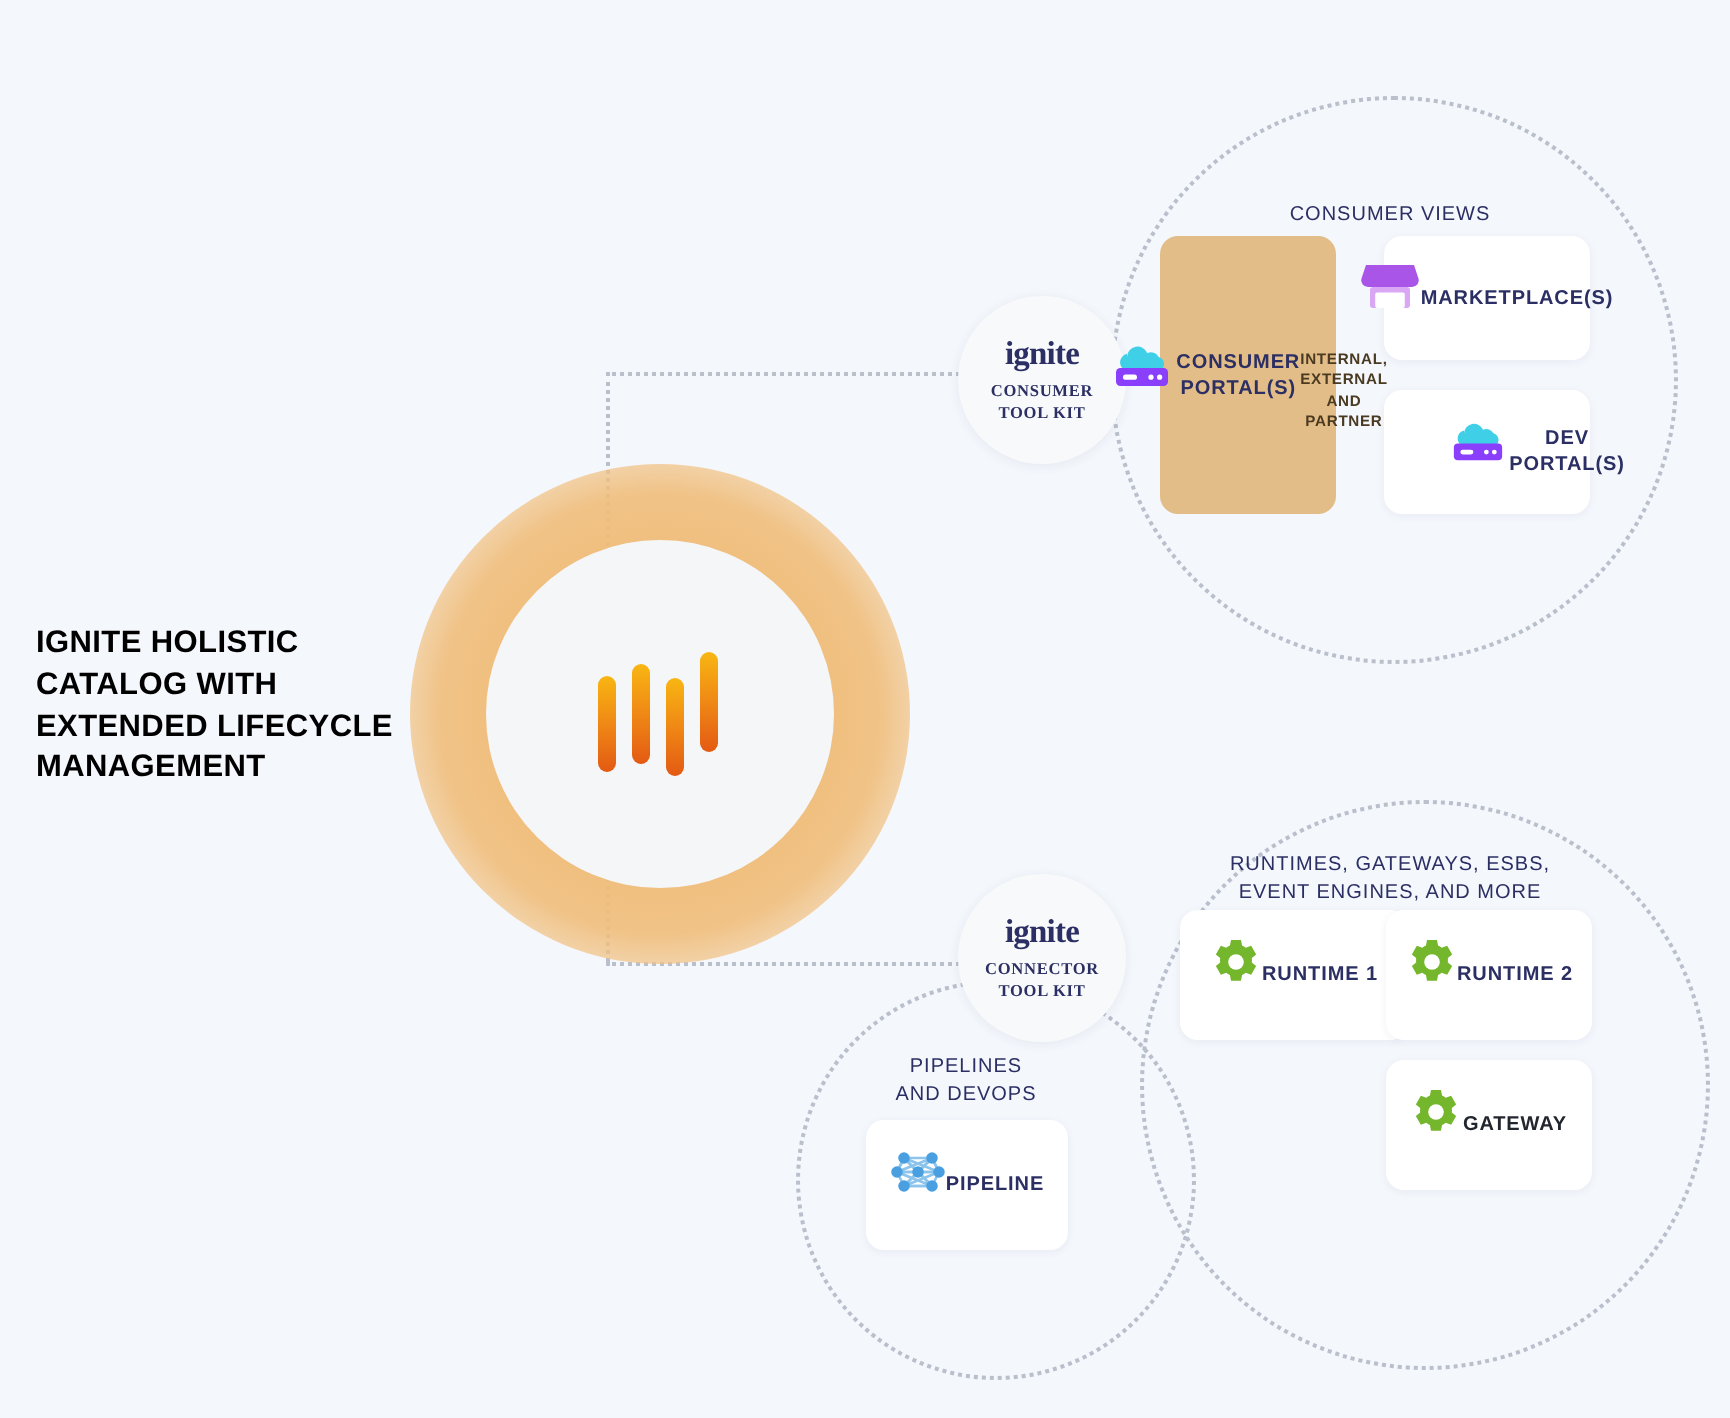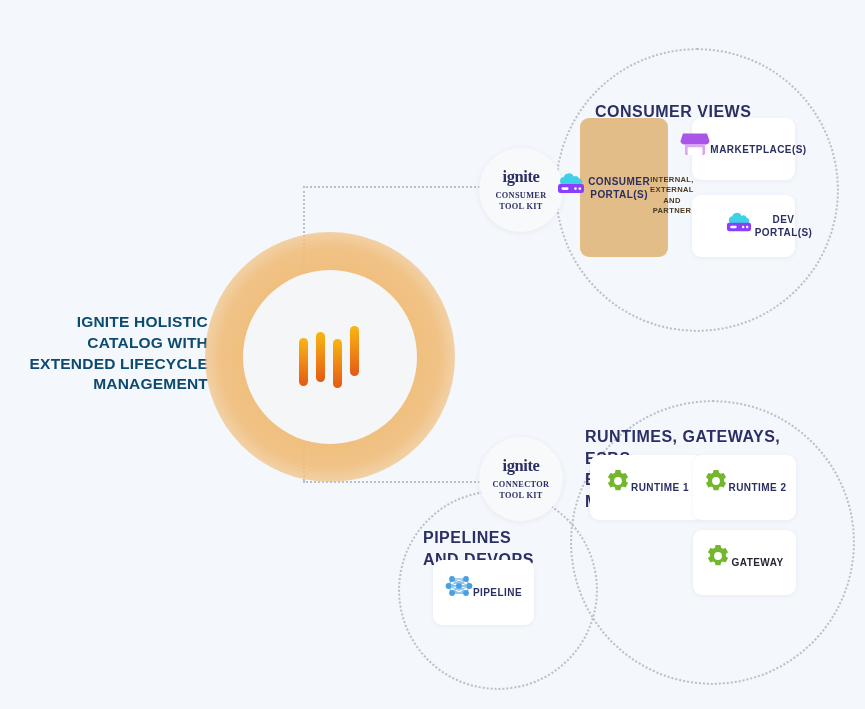--- a/index.html
+++ b/index.html
@@ -54,26 +54,26 @@
     border-top: 2px dotted #b9c0cc;
   }
   #bracket-h-top { top: 186px; }
   #bracket-h-bottom { top: 481px; }
 
   
   #headline {
     position: absolute;
     left: 18px; top: 312px;
     width: 190px;
-    text-align: right;
+    text-align: left;
     font-size: 15.5px;
     font-weight: bold;
     line-height: 1.34;
     letter-spacing: 0.2px;
-    color: #0c4a6e;
+    color: #000000;
     white-space: pre-line;
   }
 
   
   #orb {
     position: absolute;
     left: 205px; top: 232px;
     width: 250px; height: 250px;
     border-radius: 50%;
     background: radial-gradient(circle at 50% 50%,
@@ -138,25 +138,26 @@
     line-height: 1.3;
     text-align: center;
     white-space: pre-line;
   }
   #badge-consumer { left: 479px; top: 148px; }
   #badge-connector { left: 479px; top: 437px; }
 
   
   .group-title {
     position: absolute;
-    font-size: 16px;
-    font-weight: bold;
+    font-size: 10px;
+    font-weight: normal;
     color: #2b2f63;
     letter-spacing: 0.5px;
     line-height: 1.35;
+    text-align: center;
     white-space: pre-line;
   }
   #title-consumer-views { left: 595px; top: 101px; width: 200px; }
   #title-runtimes       { left: 585px; top: 426px; width: 220px; }
   #title-pipelines      { left: 423px; top: 527px; width: 120px; }
 
   
   .card {
     position: absolute;
     background: #ffffff;

